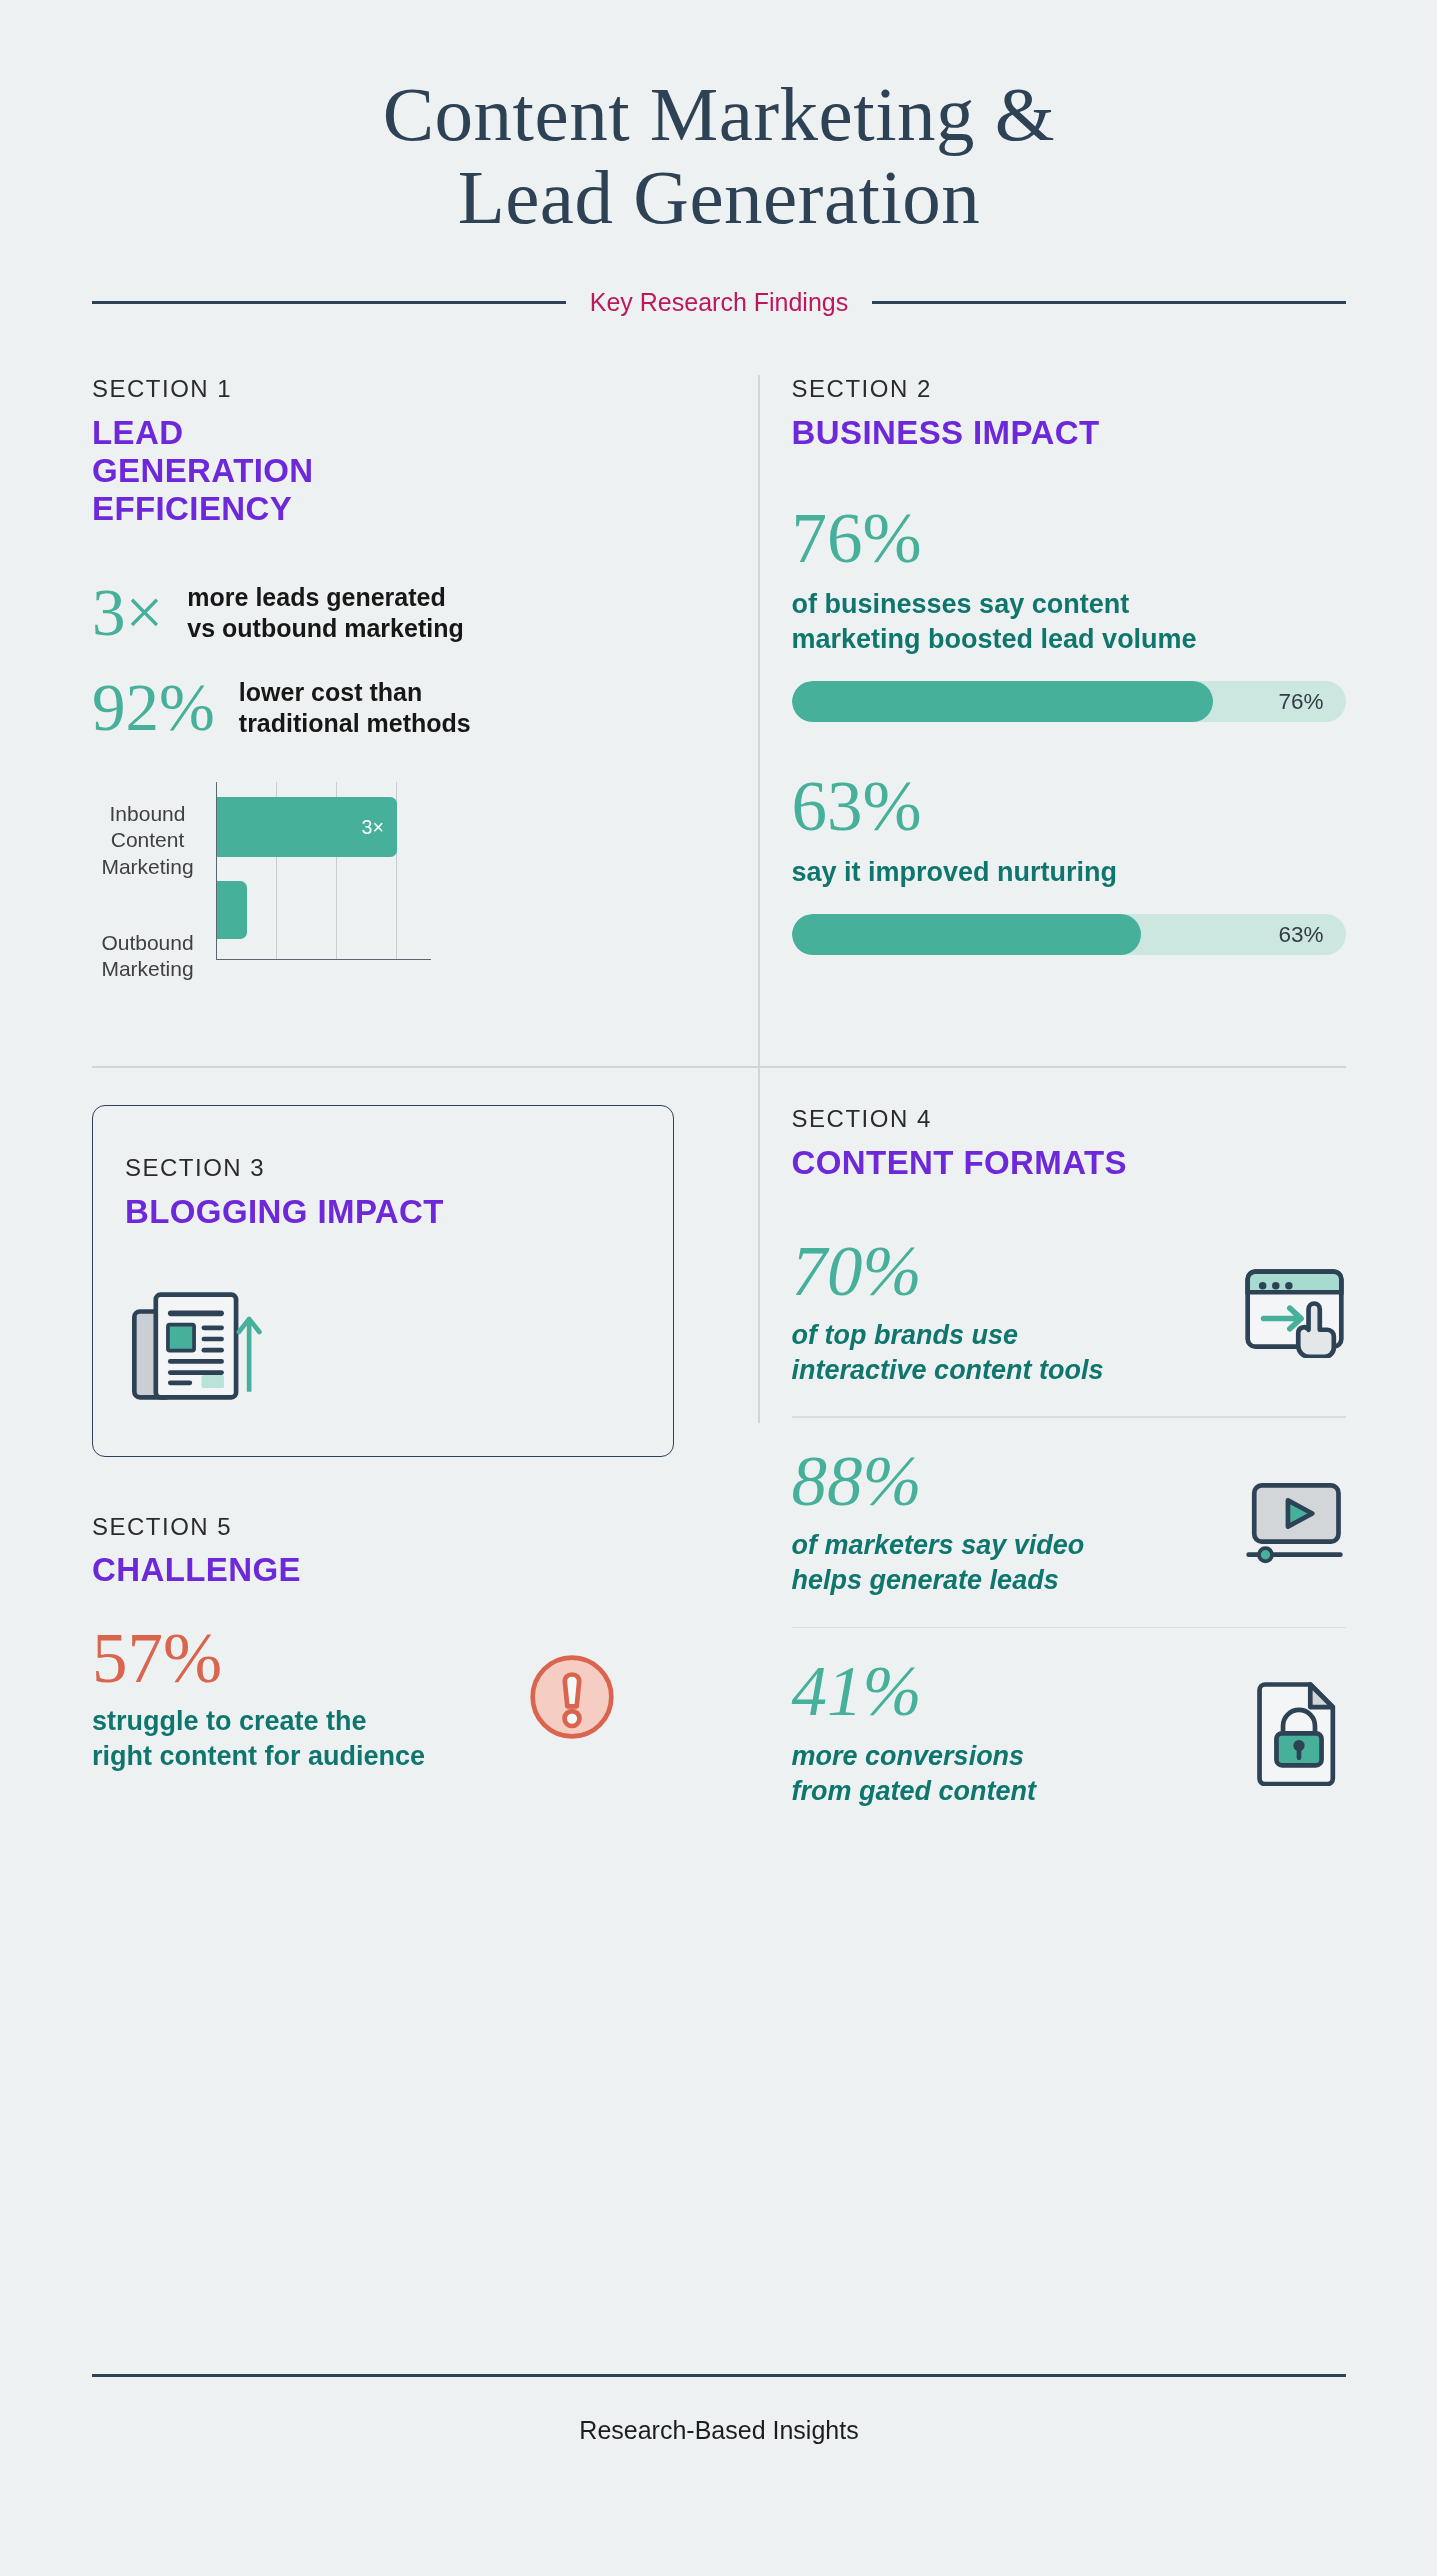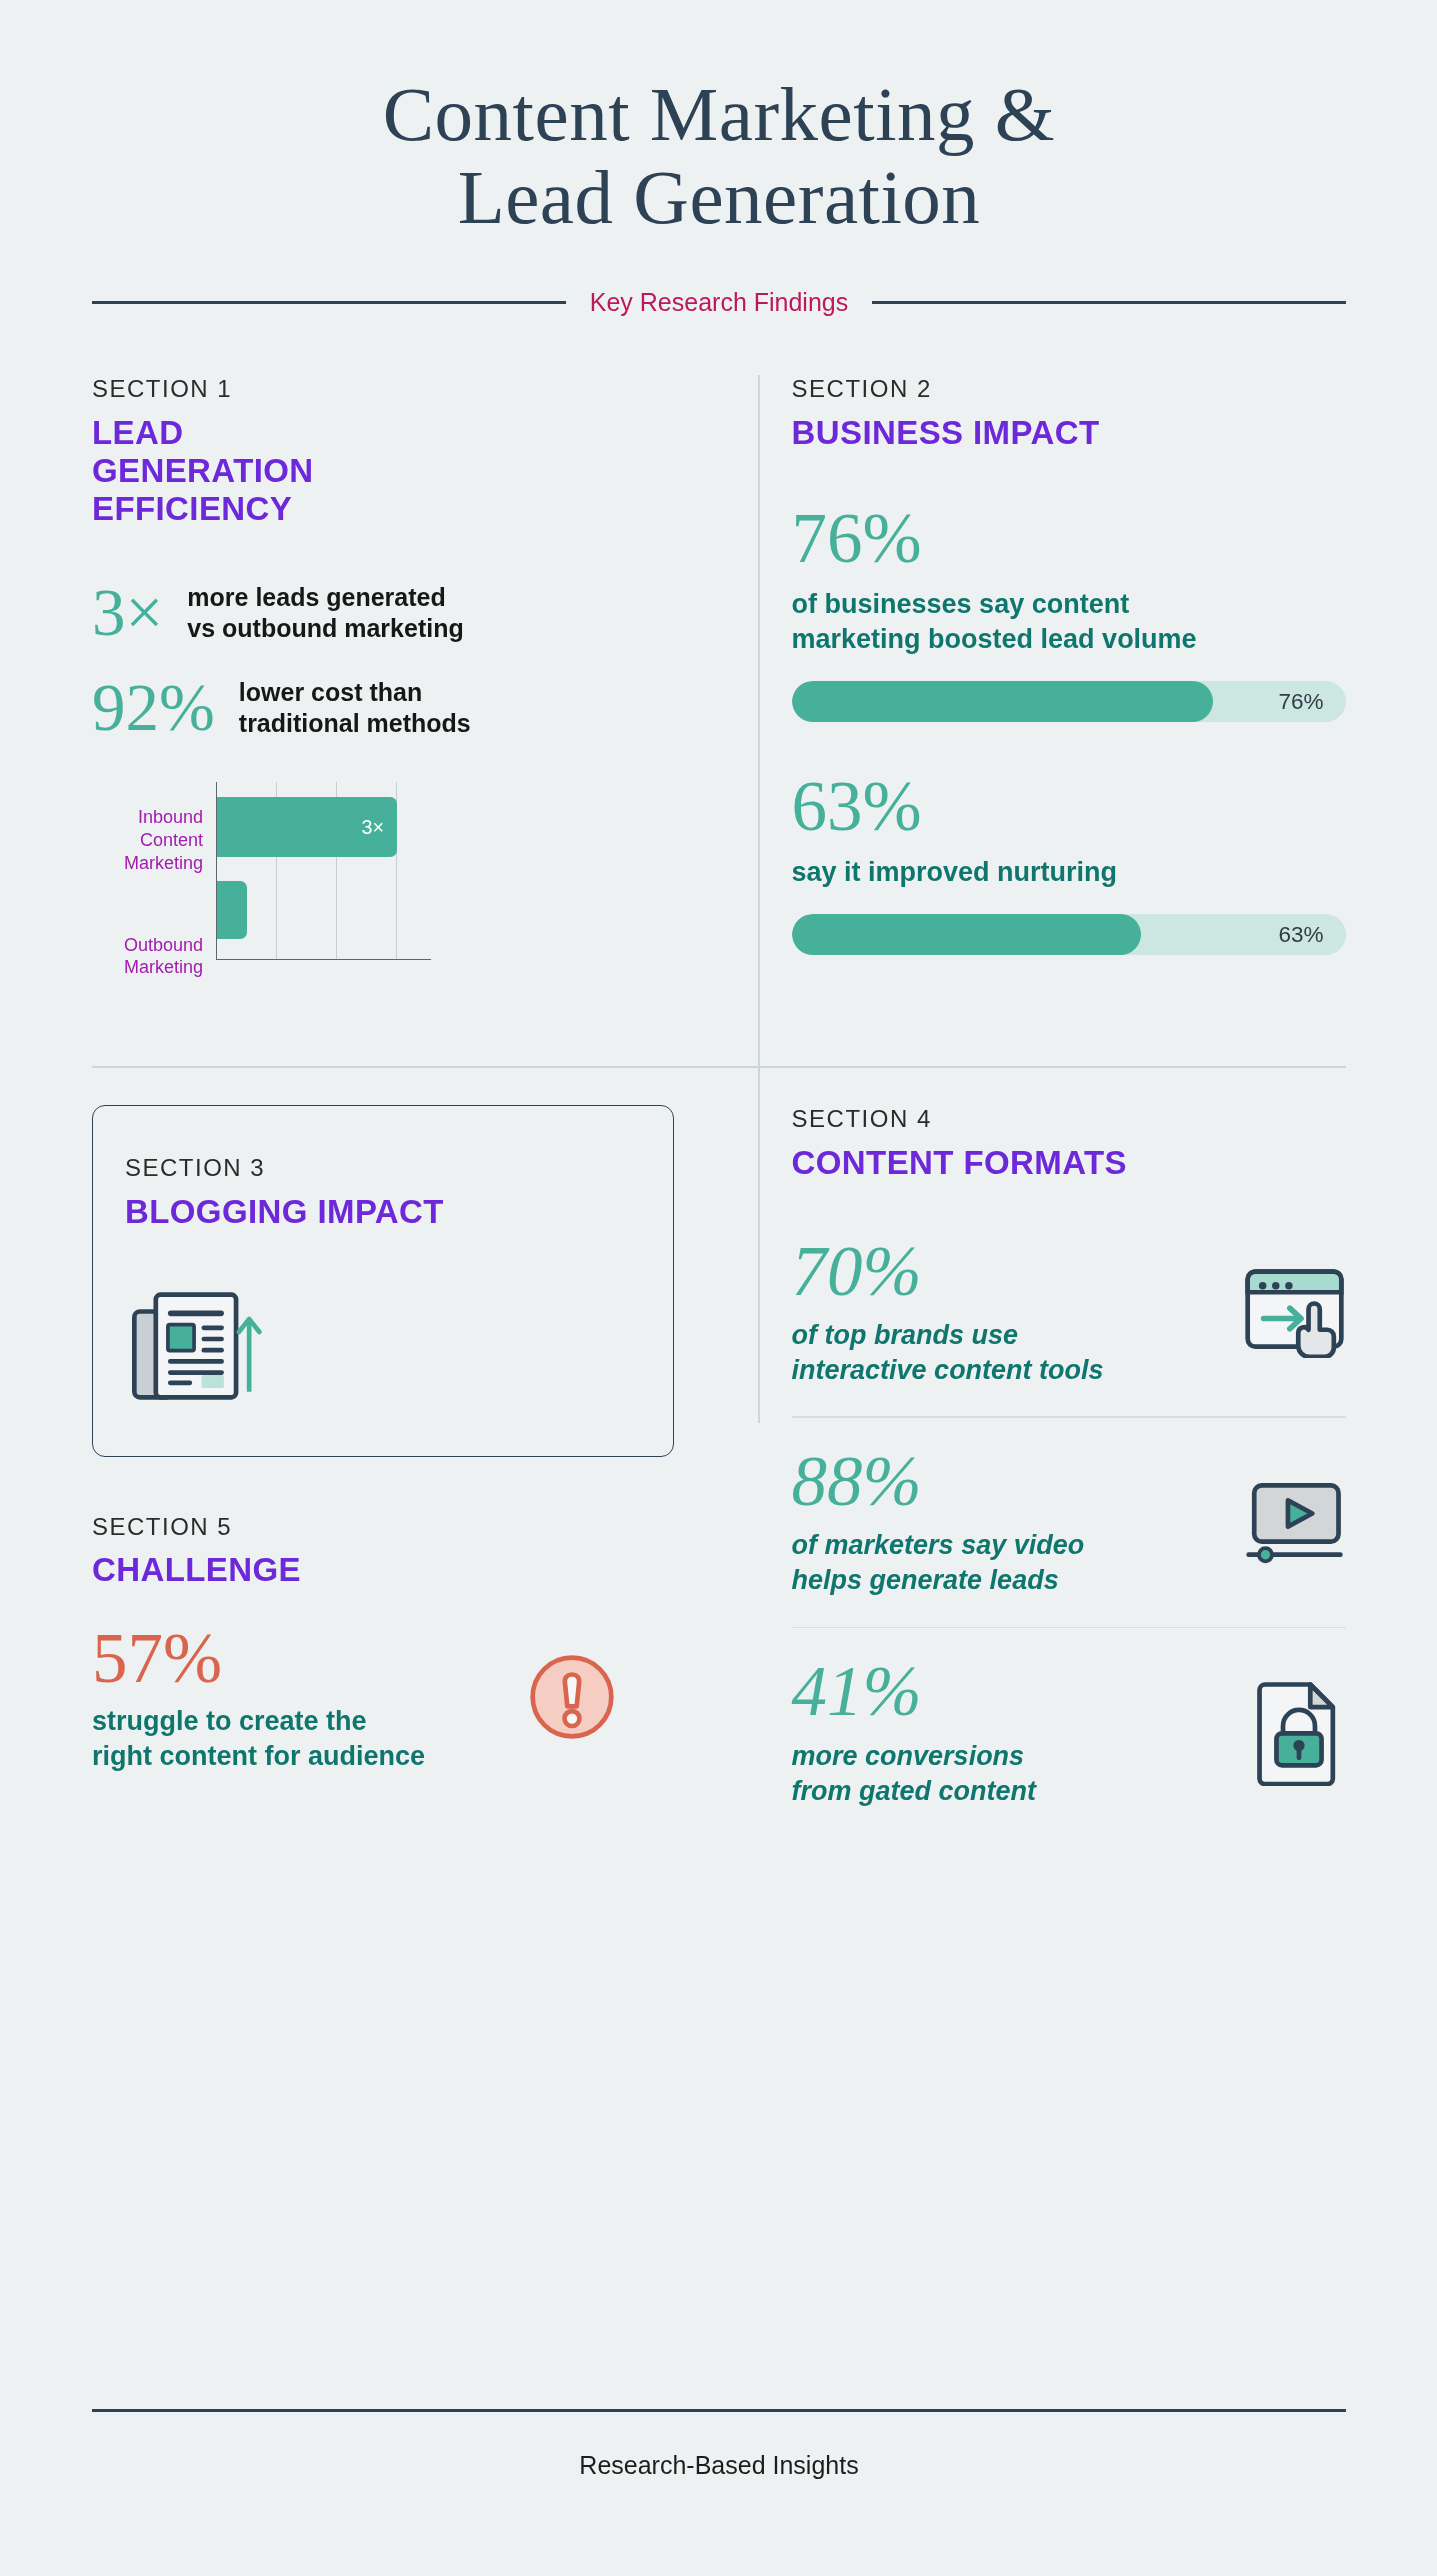--- a/index.html
+++ b/index.html
@@ -45,21 +45,21 @@
     color:#46b09b; font-weight:400; line-height:1;
   }
   .stat-3x   { font-size:67px; }
   .stat-62   { font-size:67px; }
   .stat-lg   { font-size:71px; }
   .stat-desc { font-size:25px; font-weight:bold; line-height:1.24; color:#171717; }
   .stat-desc-norm { font-size:27px; line-height:1.3; color:#0f766e; font-weight:bold; }
 
   
   .chart { margin-top:41px; display:flex; }
-  .chart-labels { width:124px; text-align:right; padding-right:13px; font-size:18px; line-height:1.26; color:#a21caf; }
+  .chart-labels { width:124px; text-align:center; padding-right:13px; font-size:21px; line-height:1.26; color:#404040; }
   .chart-lbl-1 { height:116px; display:flex; align-items:center; justify-content:flex-end; }
   .chart-lbl-2 { height:116px; display:flex; align-items:center; justify-content:flex-end; margin-top:0; }
   .plot { position:relative; width:215px; height:178px; border-left:1.9px solid #5a6670; border-bottom:1.9px solid #5a6670; }
   .gridline { position:absolute; top:0; bottom:0; width:0.9px; background:#c6ced2; }
   .bar { position:absolute; background:#46b09b; border-radius:0 6.6px 6.6px 0; display:flex;
          align-items:center; justify-content:flex-end; padding-right:13px; color:#fff; font-size:19.7px; }
 
   
   .pbar-wrap { margin-top:24px; height:41px; border-radius:20.6px; background:#cbe7e0;
                position:relative; overflow:hidden; width:100%; }
@@ -78,21 +78,21 @@
   
   .fmt-row { display:flex; align-items:center; justify-content:space-between; gap:22.5px; padding:28px 0; }
   .fmt-sep { height:1.9px; background:#d7dee1; }
   .fmt-text { flex:1;font-style:italic; }
 
   
   .challenge-row { display:flex; align-items:center; justify-content:space-between; }
   .stat-57 { color:#d9654e; font-size:71px; }
 
   
-  .footer { position:absolute; left:92px; right:92px; bottom:96px; }
+  .footer { position:absolute; left:92px; right:92px; bottom:131px; }
   .footer-rule { height:2.8px; background:#2e4256; }
   .footer-label { margin-top:39px; text-align:center; font-size:25px; color:#1d1d1d; }
 </style>
 </head>
 <body>
 
 <div class="page">
 
   <div class="header">
     <div class="title">

